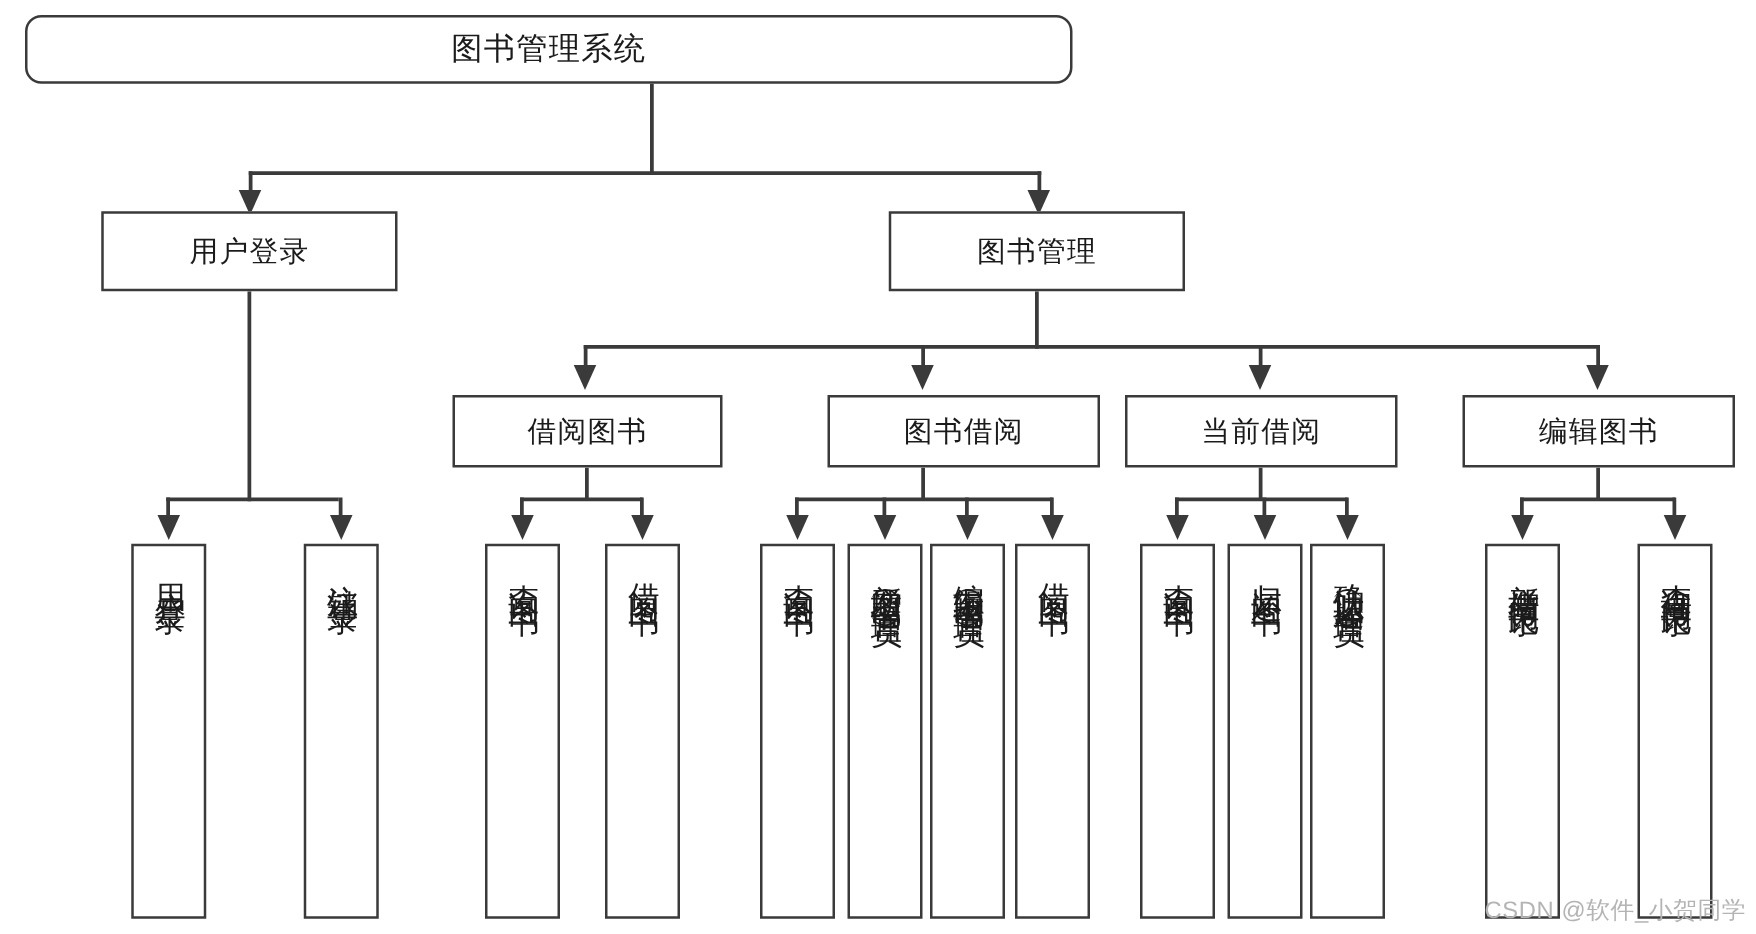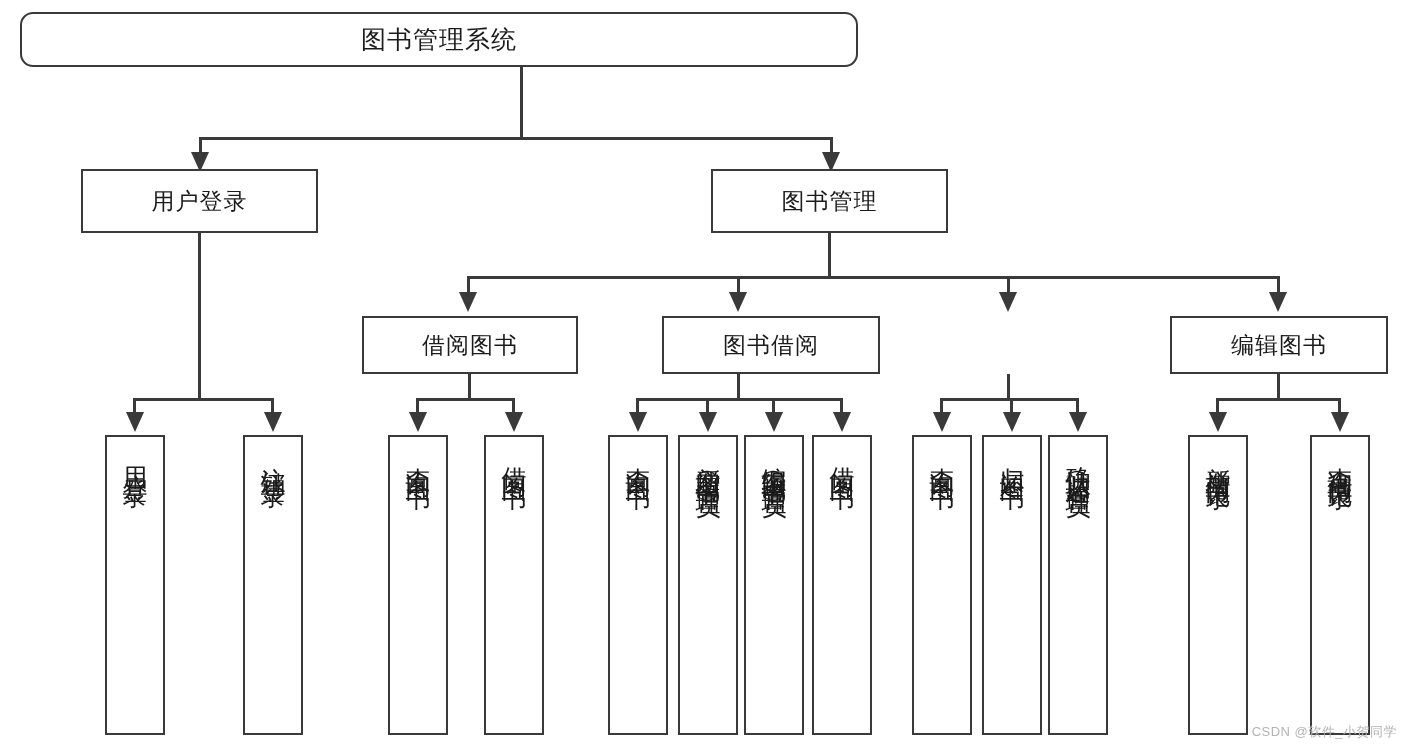--- a/index.html
+++ b/index.html
@@ -93,21 +93,21 @@
     border-left:9px solid transparent;
     border-right:9px solid transparent;
     border-top:20px solid #3a3a3a;
     z-index:2;
   }
 
   
   #watermark{
     position:absolute;
     right:8px;bottom:6px;
-    font-size:13px;
+    font-size:19px;
     color:#b4b4b4;
     letter-spacing:0.5px;
     z-index:9;
     white-space:nowrap;
   }
 </style>
 </head>
 <body>
 
 <div id="diagram">
@@ -147,20 +147,23 @@
   <div class="arrow" style="left:729px;top:292px;"></div>
   <div class="arrow" style="left:999px;top:292px;"></div>
   <div class="arrow" style="left:1269px;top:292px;"></div>
 
   <div class="node lvl3" id="n-new-book">
     <span class="lbl">借阅图书</span>
   </div>
   <div class="node lvl3" id="n-borrow">
     <span class="lbl">图书借阅</span>
   </div>
+  <div class="node lvl3" id="n-current">
+    <span class="lbl">当前借阅</span>
+  </div>
   <div class="node lvl3" id="n-record">
     <span class="lbl">编辑图书</span>
   </div>
 
   <div class="line vline" style="left:468px;top:374px;height:26px;"></div>
   <div class="line hline" style="left:416px;top:398px;width:98px;"></div>
   <div class="line vline" style="left:416px;top:398px;height:16px;"></div>
   <div class="line vline" style="left:512px;top:398px;height:16px;"></div>
   <div class="arrow" style="left:409px;top:412px;"></div>
   <div class="arrow" style="left:505px;top:412px;"></div>

